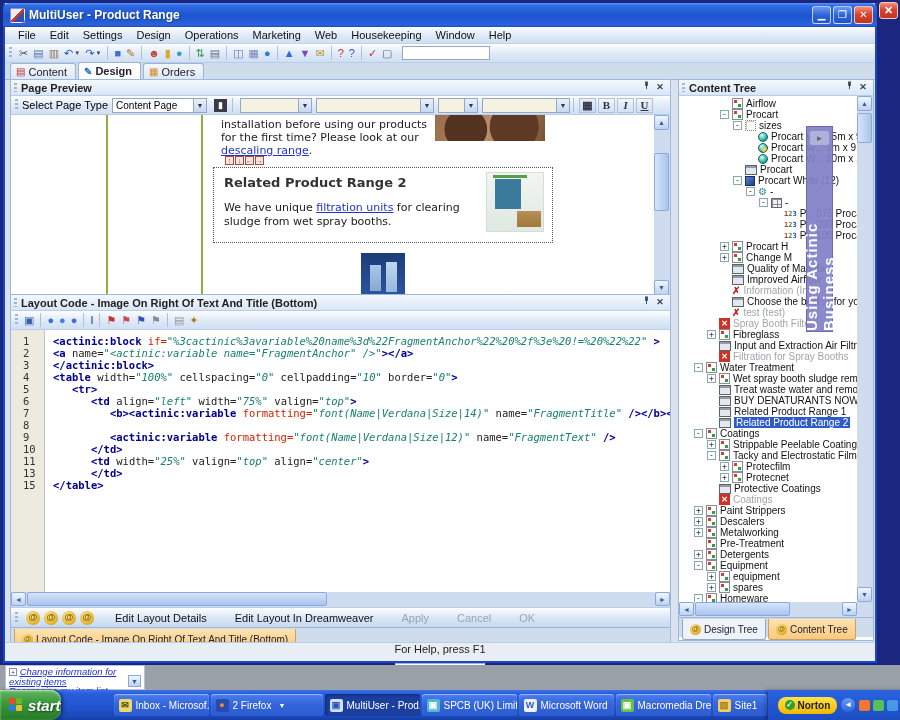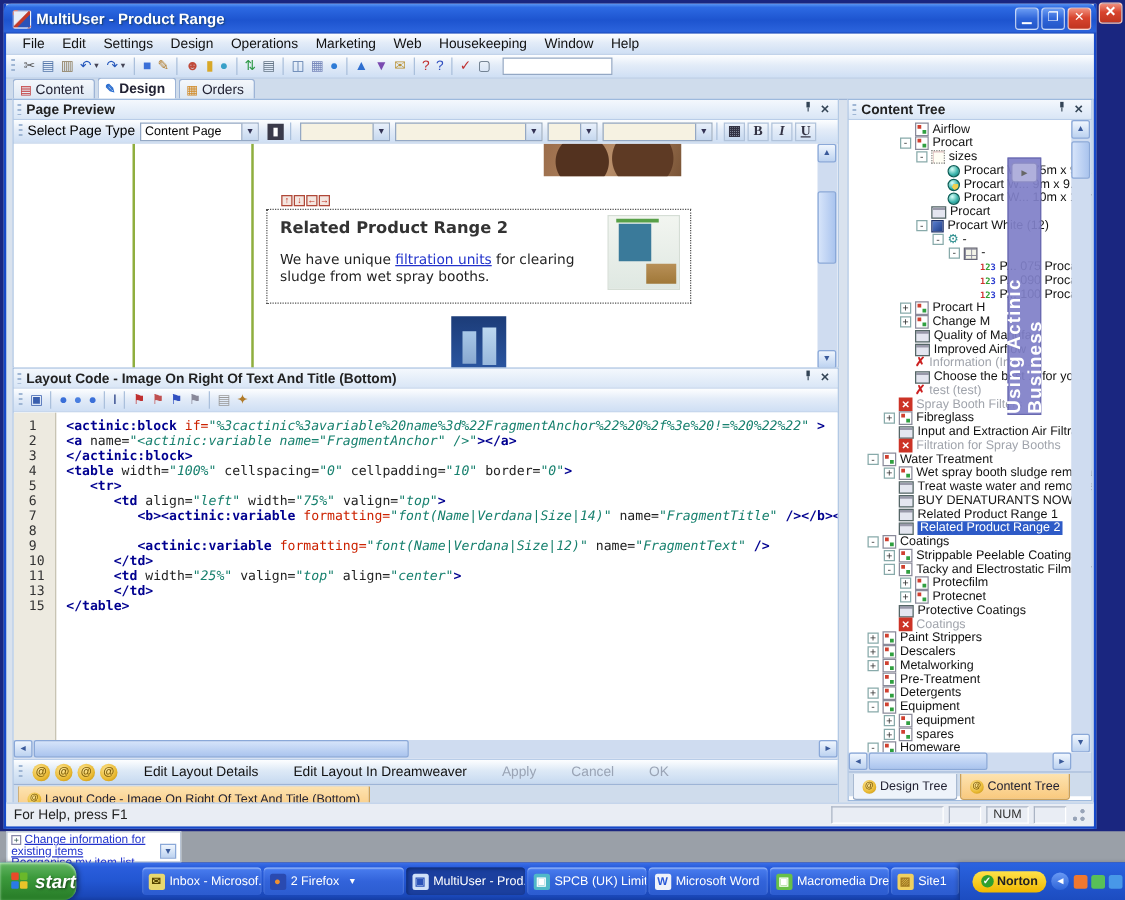--- a/index.html
+++ b/index.html
@@ -164,34 +164,34 @@
 
   .banner { position:absolute; width:27px; background:rgba(128,128,200,0.93); border:1px solid #6a6ab0;
     display:flex; flex-direction:column; align-items:center; padding-top:3px; z-index:5; }
   .banner-play { width:21px; height:16px; background:#b0b0dc; border:1px solid #8c8cc4; border-radius:3px;
     color:#666; font-size:8px; line-height:15px; text-align:center; }
   .banner-text { writing-mode:vertical-rl; transform:rotate(180deg); font-weight:bold; font-size:15px;
     color:#fff; letter-spacing:1px; margin-top:4px; }
 
   
   .statusbar { position:absolute; left:0; top:639px; width:870px; height:19px; background:#e9edf4;
-    border-top:1px solid #b9cde8; display:flex; align-items:center; font-size:11px; color:#222; padding:0 6px; gap:4px; }
+    border-top:1px solid #b9cde8; display:flex; align-items:center; font-size:11px; color:#222; padding:0 6px; gap:4px;flex-direction:column; }
   .statusbar .sp { flex:1; }
   .sunken { height:14px; border:1px solid #aab4c4; border-right-color:#fff; border-bottom-color:#fff;
     font-size:10px; line-height:12px; text-align:center; color:#333; }
   .gripper { width:12px; height:12px; background:
     radial-gradient(circle at 9px 3px,#98a4b8 0 1.5px,transparent 2px),
     radial-gradient(circle at 9px 9px,#98a4b8 0 1.5px,transparent 2px),
     radial-gradient(circle at 3px 9px,#98a4b8 0 1.5px,transparent 2px); }
 
   
   .desk { position:absolute; left:0; top:665px; width:900px; height:25px; background:#9aa0a8; }
   .help-overlay { position:absolute; left:5px; top:0; width:140px; height:25px; background:#fff;
     border:1px solid #b8c4d4; font-size:9.5px; line-height:9.5px; padding:1px 3px; }
-  .help-overlay a { color:#2233cc; text-decoration:underline; }
+  .help-overlay a { color:#2233cc; text-decoration:underline;font-style:italic; }
   .chev-btn { position:absolute; right:3px; bottom:2px; width:13px; height:12px;
     background:linear-gradient(#f0f6fe,#bcd2f0); border:1px solid #8aa8d8; color:#3a5a9a; font-size:7px;
     text-align:center; line-height:11px; }
 
   
   .taskbar { position:absolute; left:0; top:690px; width:900px; height:30px;
     background:linear-gradient(#3d71e8,#2a5ddc 12%,#2256d2 50%,#1a47b8 90%,#153da4); display:flex; align-items:center; }
   .startbtn { height:30px; width:88px; border-radius:0 10px 10px 0;
     background:linear-gradient(#64b664,#3c9a3c 40%,#2a802a 90%); box-shadow:inset 0 1px 2px #bfe8bf, 2px 0 4px #0006;
     display:flex; align-items:center; gap:5px; padding-left:9px;
@@ -388,20 +388,23 @@
         <span class="fmt-btn" style="background:linear-gradient(#e8f0fb,#c6d8ef)">▦</span>
         <span id="format-buttons" style="display:flex;align-items:center">
             <span class="fmt-btn">B</span>
             <span class="fmt-btn" style="font-style: italic;">I</span>
             <span class="fmt-btn" style="text-decoration: underline;">U</span>
           </span>
       </div>
       <div class="pv-body">
         <div class="pv-vline" style="left:95px"></div>
         <div class="pv-vline" style="left:190px"></div>
+        <div class="pv-text">
+          <span>installation before using our products for the first time? Please look at our </span><a class="pv-link">descaling range</a><span>.</span>
+        </div>
         <div class="img-flange"></div>
         <div class="pv-arrows" id="pv-arrows">
             <span class="pv-arrow">↑</span>
             <span class="pv-arrow">↓</span>
             <span class="pv-arrow">←</span>
             <span class="pv-arrow">→</span>
           </div>
         <div class="frag-box">
           <div class="frag-title">Related Product Range 2</div>
           <div class="frag-text">

